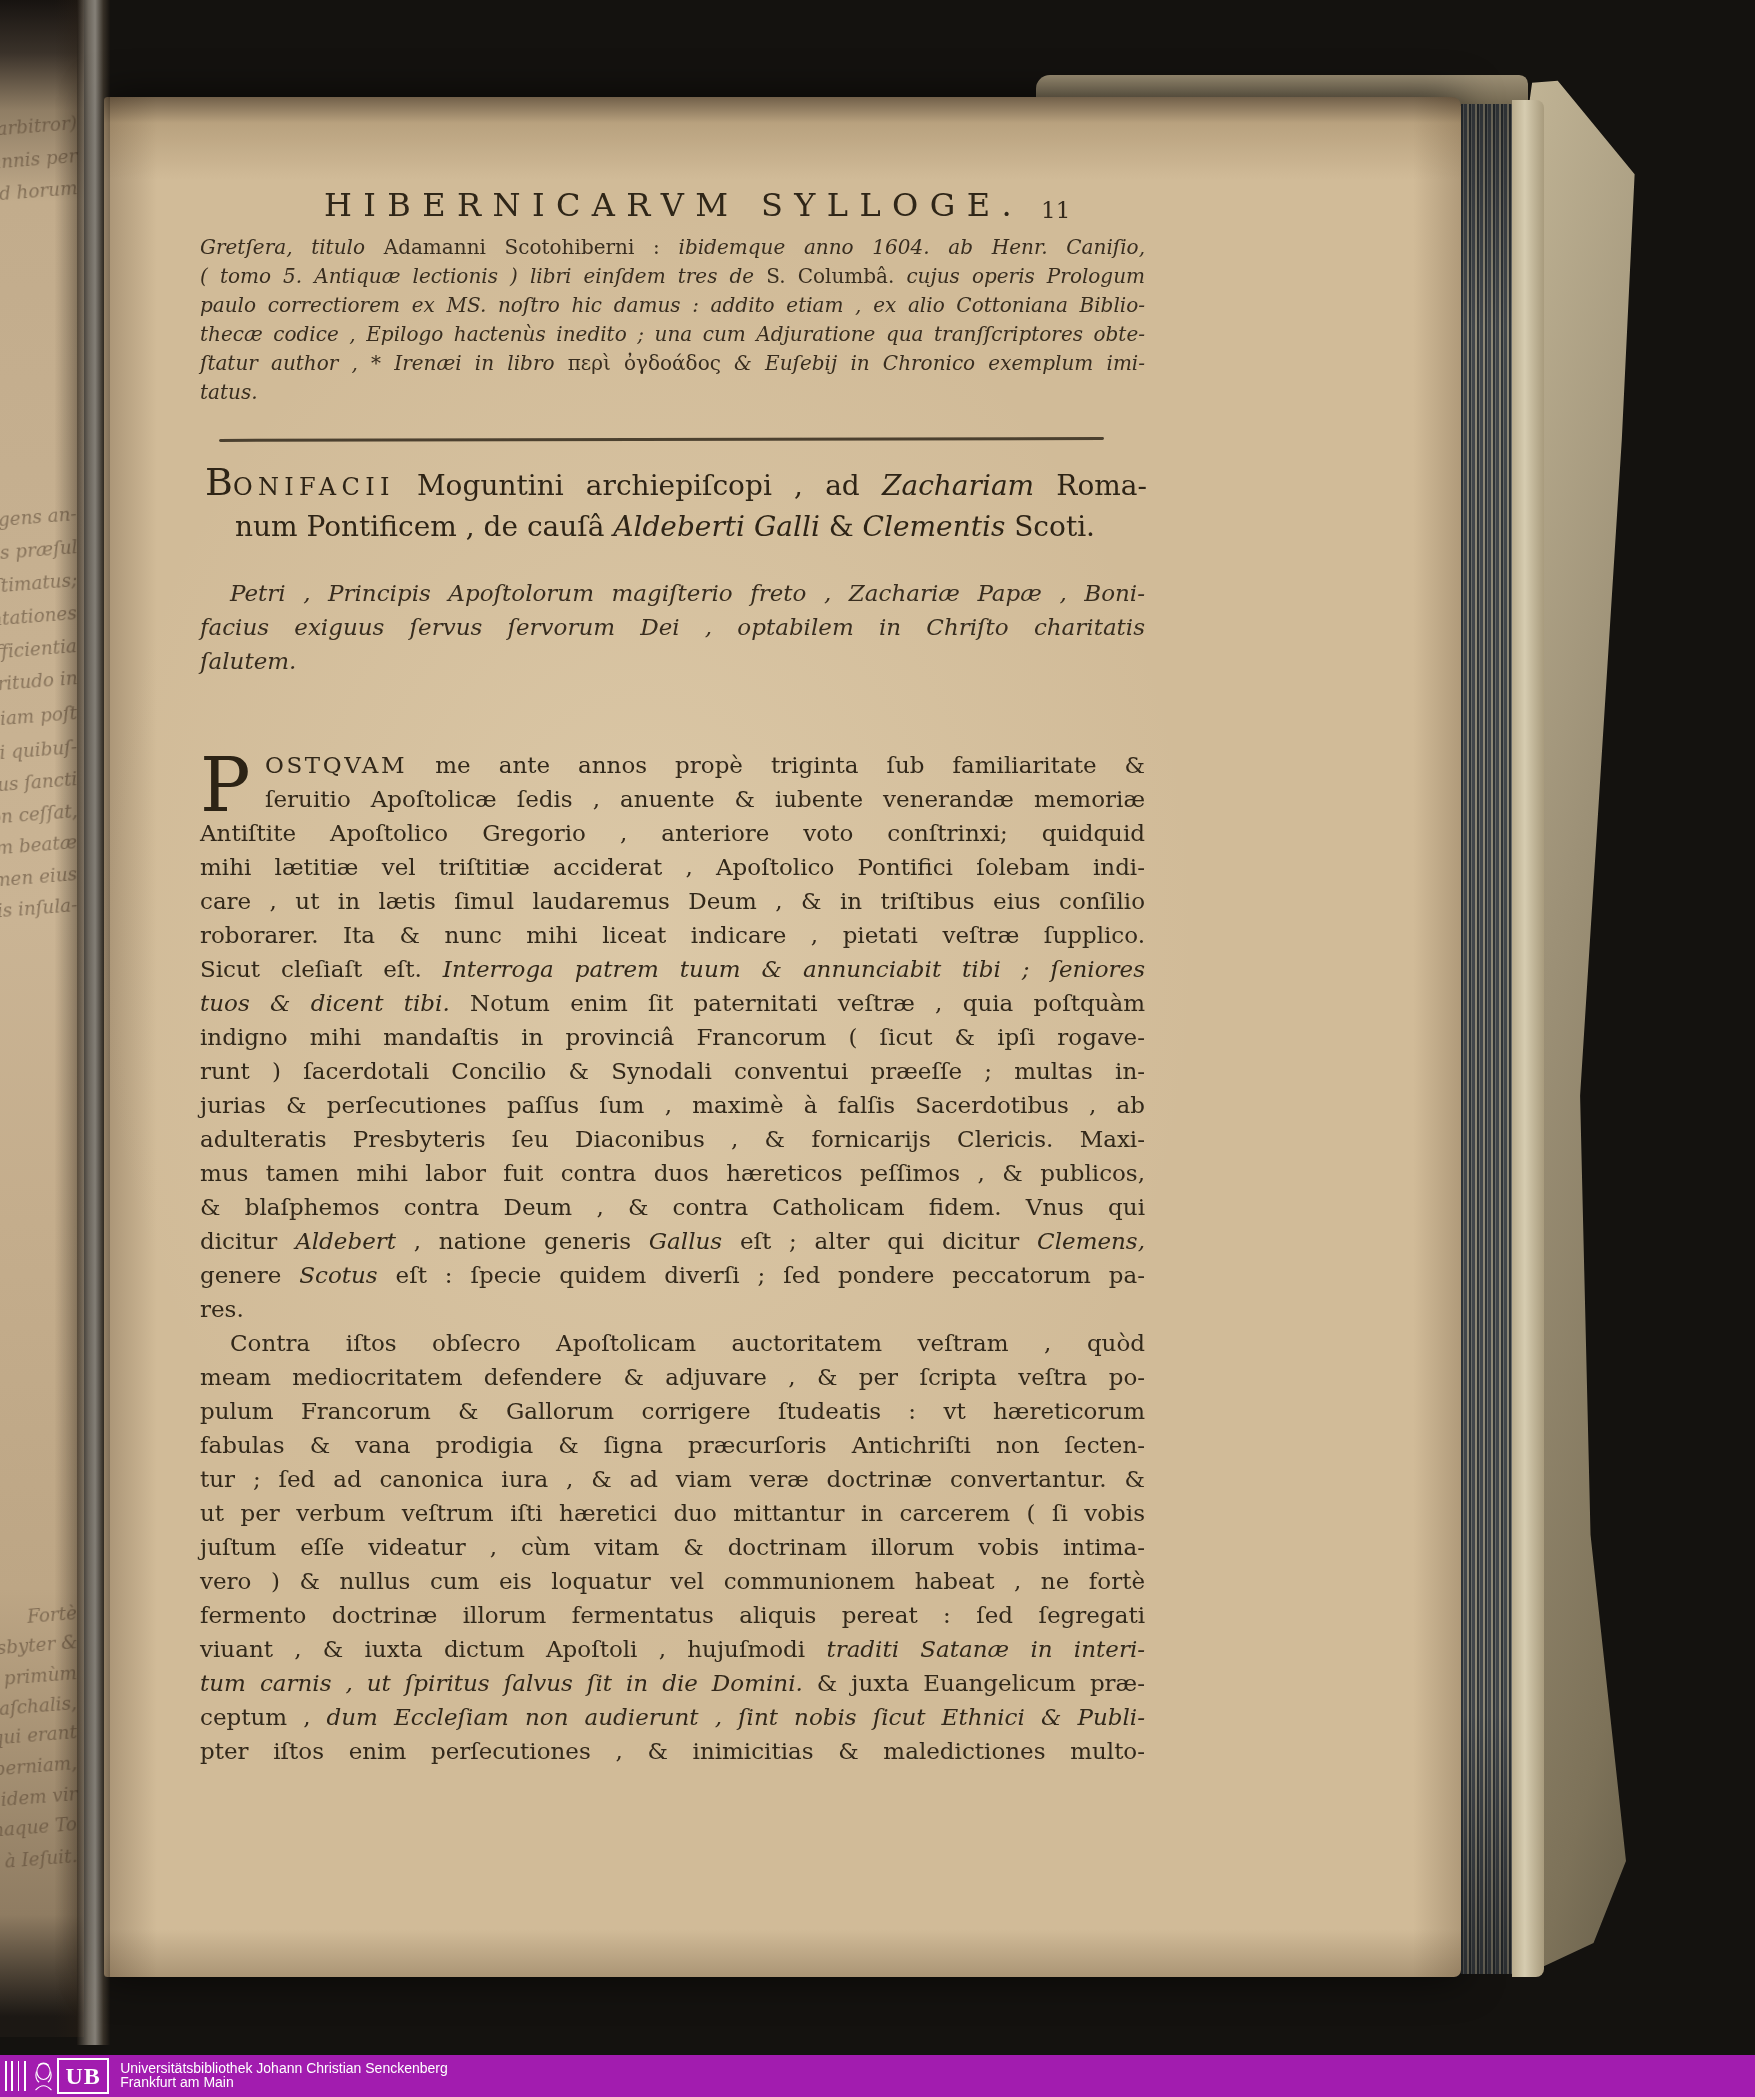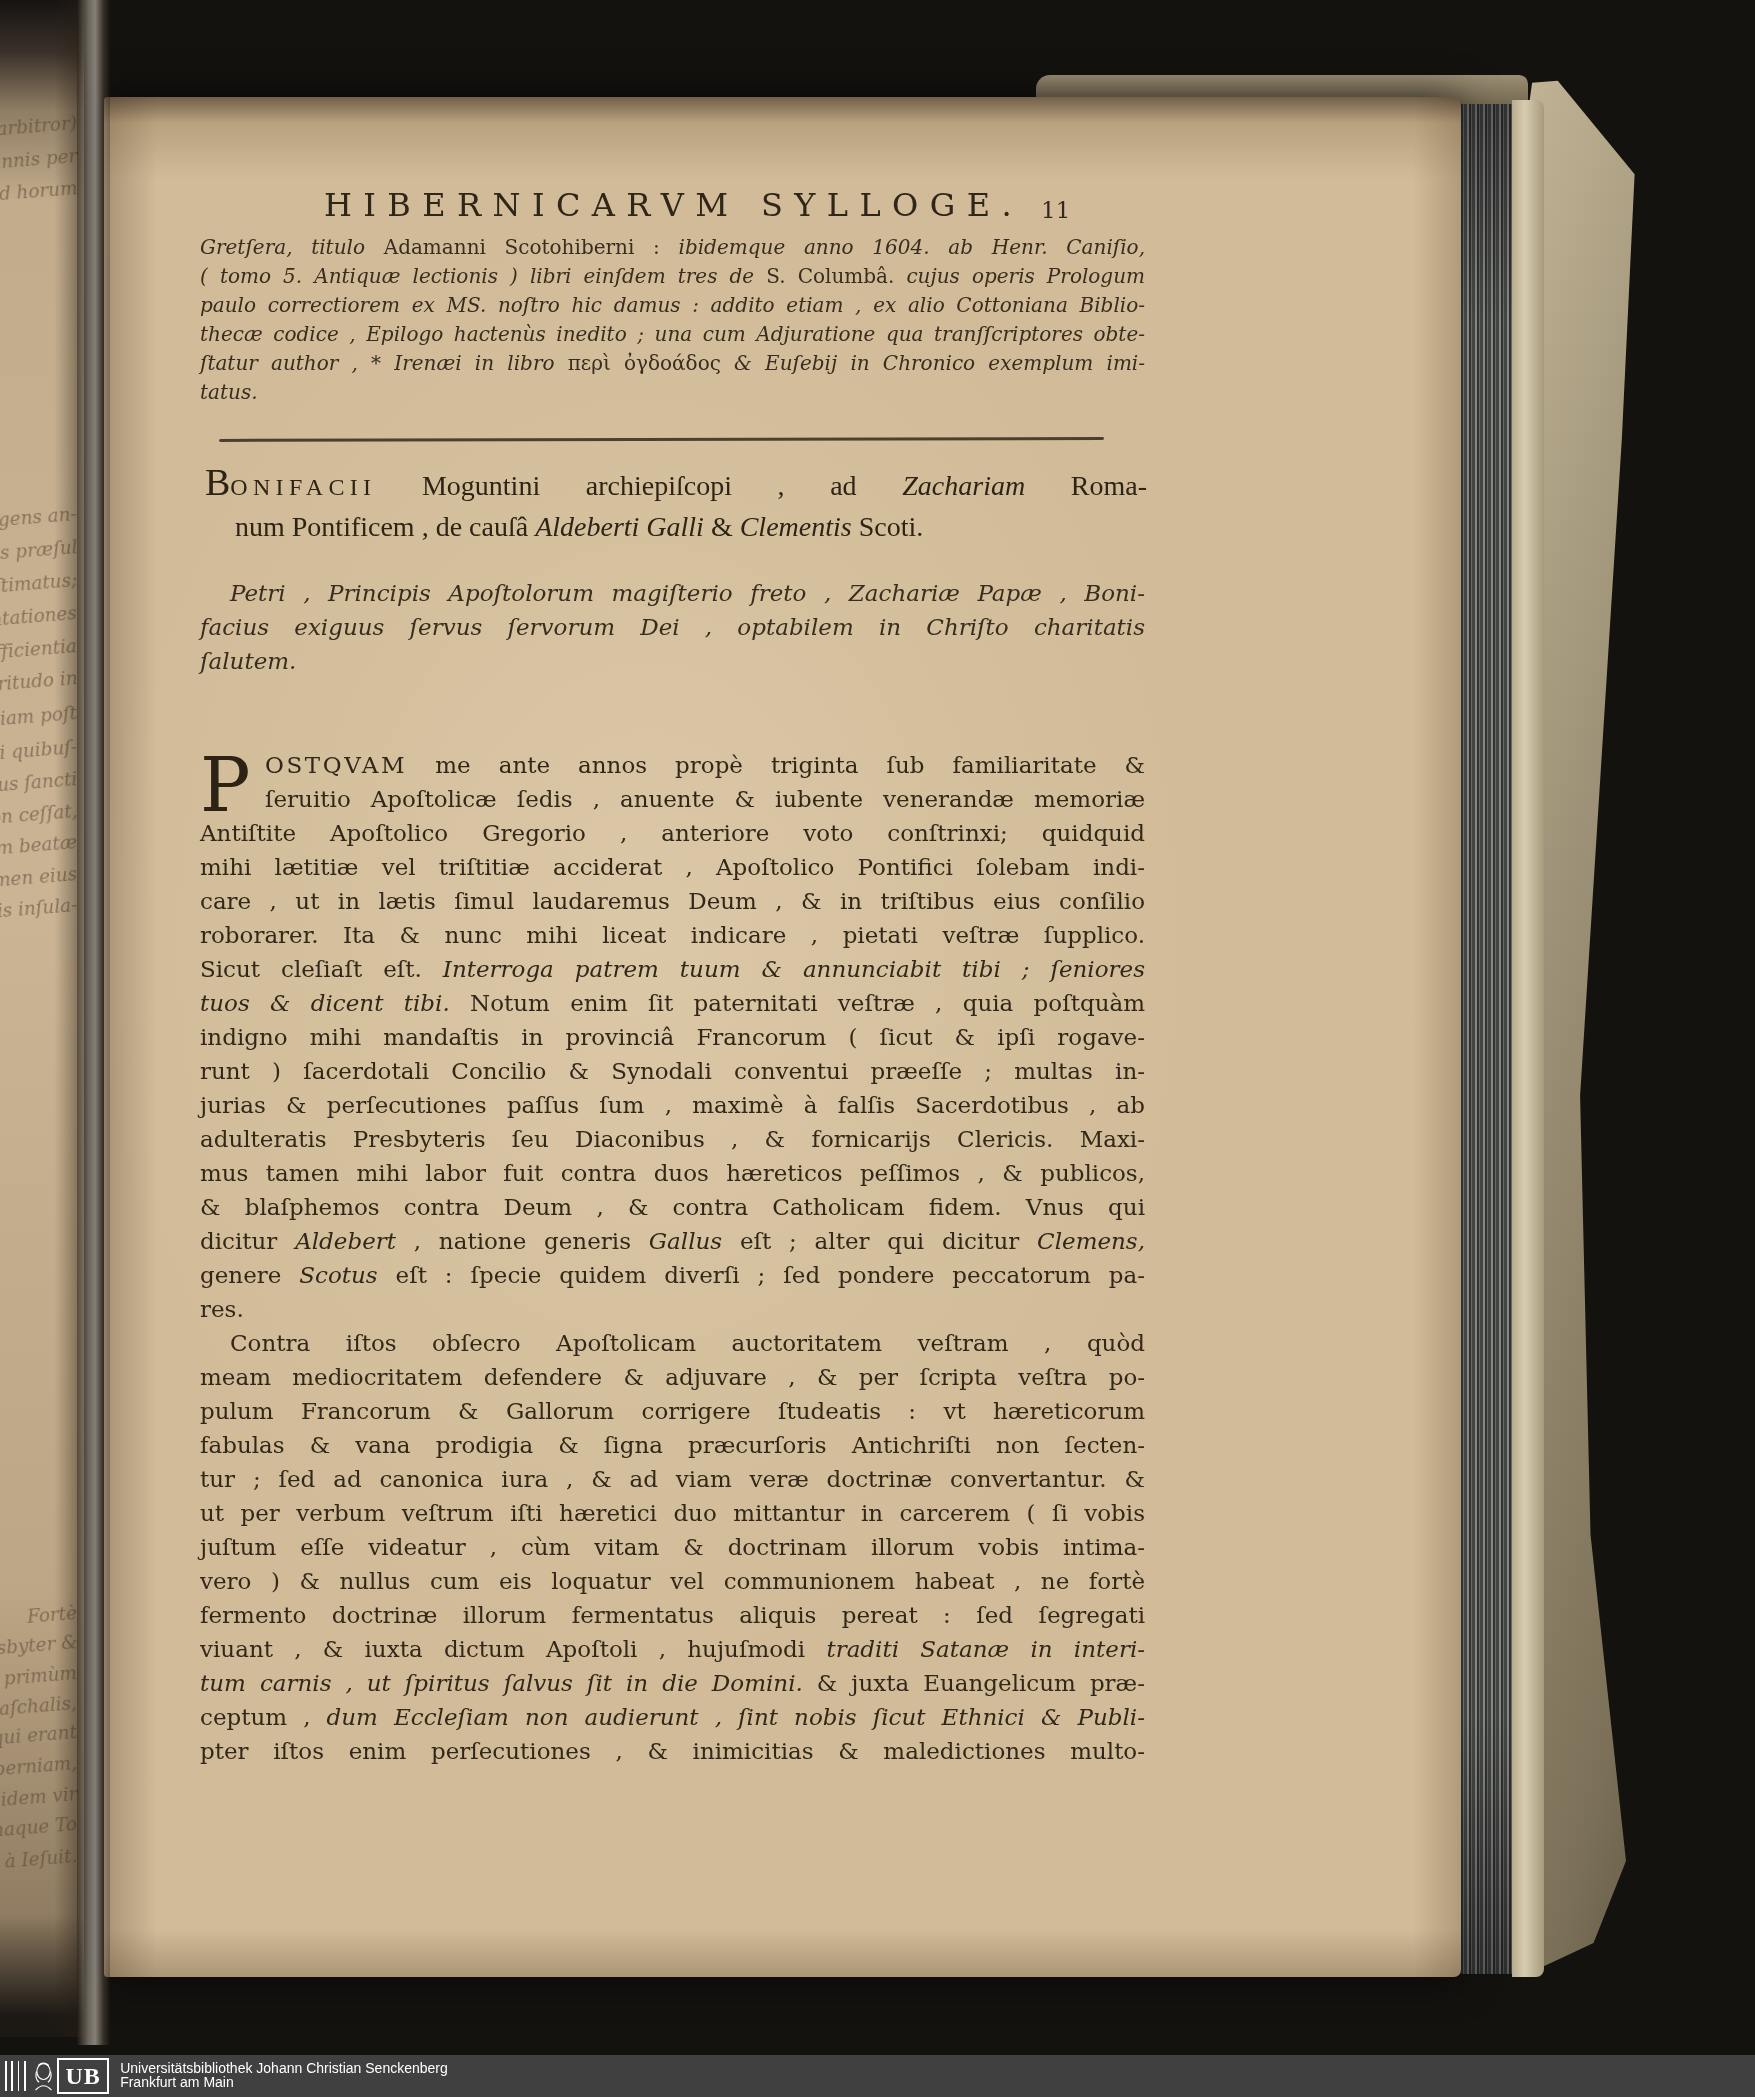--- a/index.html
+++ b/index.html
@@ -72,21 +72,21 @@
     left:200px;top:233px;width:945px;
     font-size:20px;font-style:italic;line-height:29px;color:#382d1f;
   }
   .intro .rm,.gk{font-style:normal;}
   .rule{
     left:219px;top:438px;width:885px;height:2.6px;z-index:5;position:absolute;
     background:rgba(52,42,28,.85);border-radius:1.8px;transform:rotate(-.12deg);
   }
   .heading{
     left:205px;top:463px;width:942px;
-    font-size:28px;line-height:40px;color:#2e2416;font-family:Liberation Serif, serif;
+    font-size:28px;line-height:40px;color:#2e2416;
   }
   .cap{font-size:38px;line-height:1;}
   .sc{font-size:24px;letter-spacing:5.3px;}
   .sc2{letter-spacing:2.6px;}
   .salutation{
     left:200px;top:576px;width:945px;
     font-size:23px;font-style:italic;line-height:34px;color:#382d1f;
   }
   .bodytext{
     left:200px;top:748px;width:945px;
@@ -101,21 +101,21 @@
     left:200px;top:751px;font-size:75px;line-height:68px;color:#2c2315;
   }
   .note-block{
     position:absolute;left:1143px;width:184px;
     font-size:21px;line-height:28px;color:#36291a;
   }
   .sp{letter-spacing:4.4px;}
   
   .bar{
     position:absolute;left:0;top:2055px;width:1756px;height:42px;z-index:10;
-    background:#404040;display:flex;align-items:center;
+    background:#a21caf;display:flex;align-items:center;
   }
   .book-lines{display:flex;align-items:center;height:35px;margin-left:5.3px;}
   .book-lines i{display:block;width:1.8px;height:30px;background:#fff;margin-right:4.4px;}
   .portrait{margin-left:1.8px;}
   .ub-box{
     border:2.2px solid #fff;height:32px;padding:0 6.1px;display:flex;align-items:center;margin-left:2.6px;
   }
   .ub-text{
     color:#fff;font-size:24px;font-weight:bold;letter-spacing:0.9px;
     font-family:"Liberation Serif","DejaVu Serif",serif;

